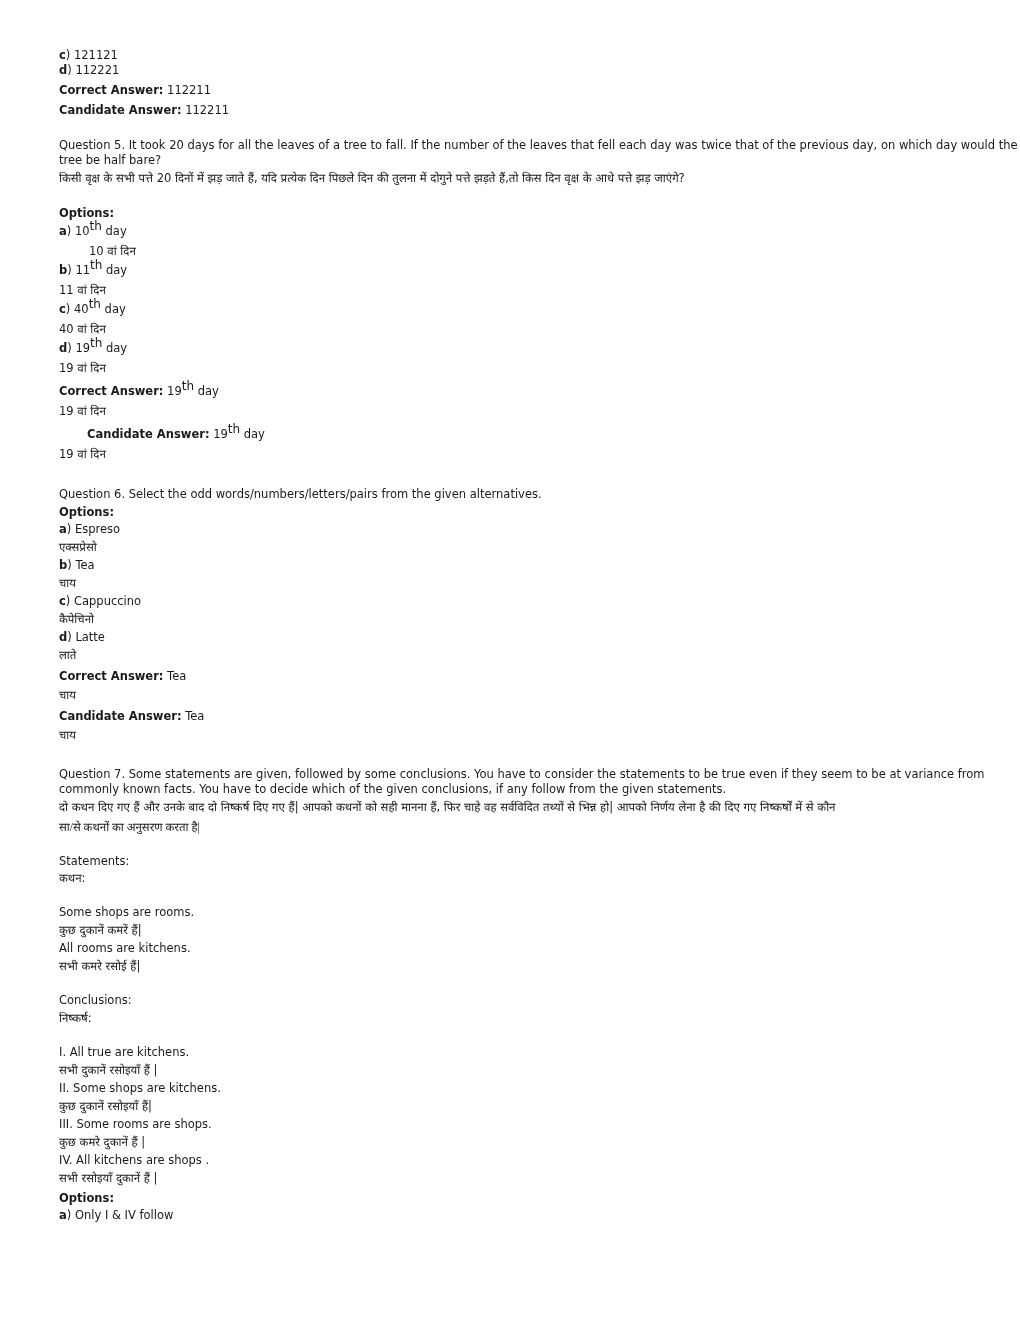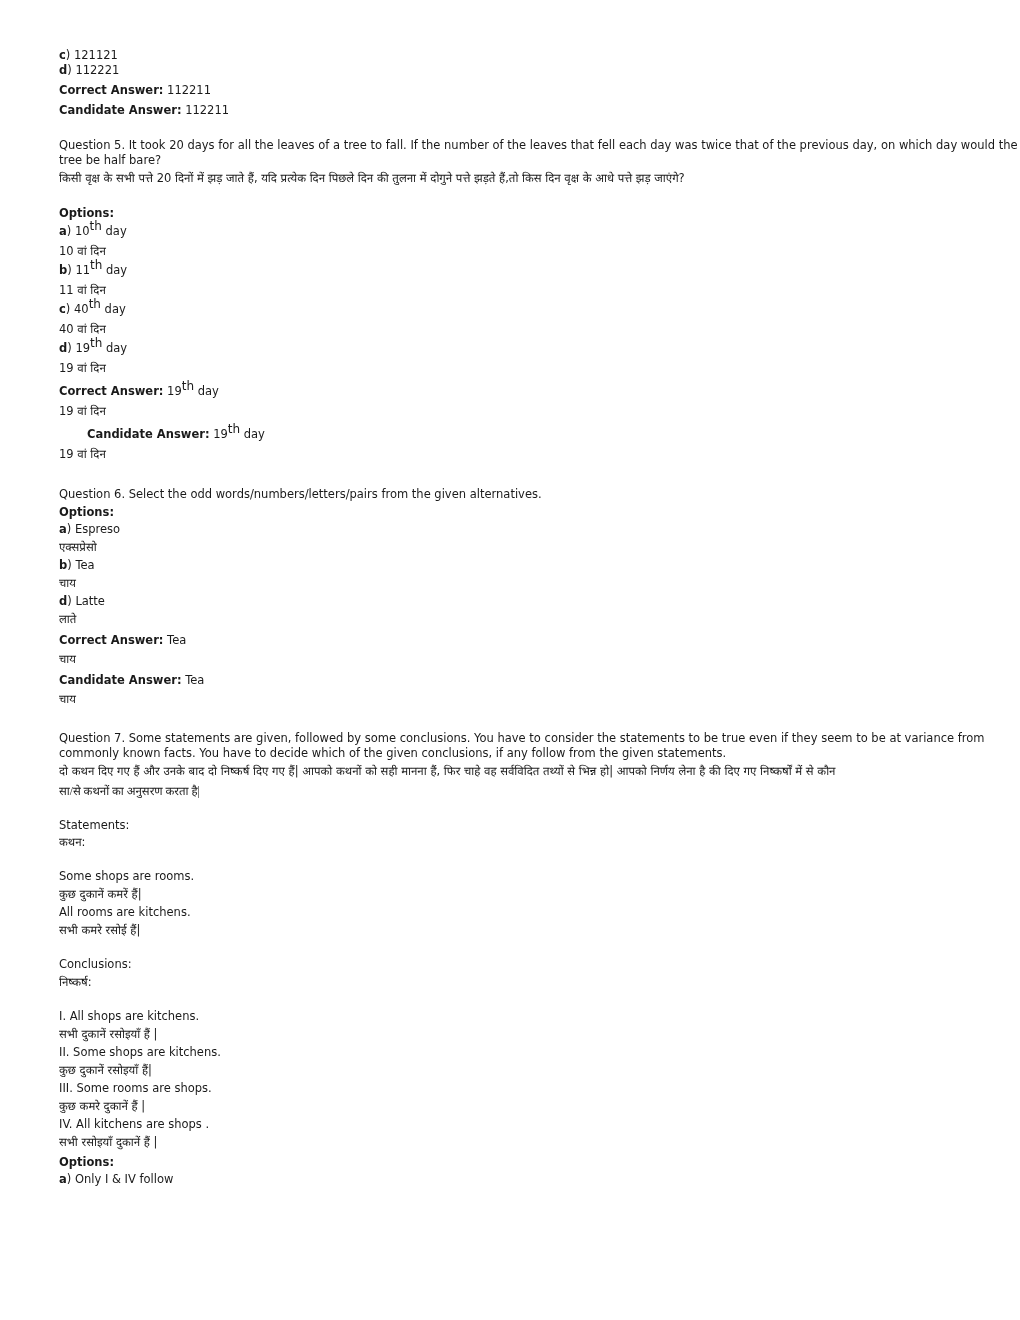--- a/index.html
+++ b/index.html
@@ -40,21 +40,21 @@
 
   <section>
     <div class="line" style="line-height:15px;">Question 5. It took 20 days for all the leaves of a tree to fall. If the number of the leaves that fell each day was twice that of the previous day, on which day would the</div>
     <div class="line" style="line-height:15px;">tree be half bare?</div>
     <div class="line" style="line-height:20px;">किसी वृक्ष के सभी पत्ते 20 दिनों में झड़ जाते हैं, यदि प्रत्येक दिन पिछले दिन की तुलना में दोगुने पत्ते झड़ते हैं,तो किस दिन वृक्ष के आधे पत्ते झड़ जाएंगे?</div>
     <div style="height:16px;"></div>
     <div class="line" style="line-height:18px;"><b>Options:</b></div>
 
     <div>
       <div class="line" style="line-height:19px;"><b>a</b>) <span>10</span><sup>th</sup><span> day</span></div>
-      <div class="line" style="line-height:20px;">10 वां दिन</div>
+      <div class="line" style="line-height:20px;margin-left:30px;">10 वां दिन</div>
     </div>
     <div>
       <div class="line" style="line-height:19px;"><b>b</b>) <span>11</span><sup>th</sup><span> day</span></div>
       <div class="line" style="line-height:20px;">11 वां दिन</div>
     </div>
     <div>
       <div class="line" style="line-height:19px;"><b>c</b>) <span>40</span><sup>th</sup><span> day</span></div>
       <div class="line" style="line-height:20px;">40 वां दिन</div>
     </div>
     <div>
@@ -81,20 +81,24 @@
     <div class="gap2"></div>
     <div class="line" style="line-height:17px;"><b>Options:</b></div>
 
     <div>
       <div class="line" style="line-height:17px;"><b>a</b>) <span>Espreso</span></div>
       <div class="line" style="line-height:19px;">एक्सप्रेसो</div>
     </div>
     <div>
       <div class="line" style="line-height:17px;"><b>b</b>) <span>Tea</span></div>
       <div class="line" style="line-height:19px;">चाय</div>
+    </div>
+    <div>
+      <div class="line" style="line-height:17px;"><b>c</b>) <span>Cappuccino</span></div>
+      <div class="line" style="line-height:19px;">कैपेचिनो</div>
     </div>
     <div>
       <div class="line" style="line-height:17px;"><b>d</b>) <span>Latte</span></div>
       <div class="line" style="line-height:19px;">लाते</div>
     </div>
 
     <div class="gap2"></div>
     <div>
       <div class="line" style="line-height:19px;"><b>Correct Answer:</b> <span>Tea</span></div>
       <div class="line" style="line-height:19px;">चाय</div>
@@ -127,21 +131,21 @@
       <div class="line" style="line-height:16px;">All rooms are kitchens.</div>
       <div class="line" style="line-height:20px;">सभी कमरे रसोई हैं|</div>
     </div>
 
     <div style="height:16px;"></div>
     <div class="line" style="line-height:16px;">Conclusions:</div>
     <div class="line" style="line-height:20px;">निष्कर्ष:</div>
     <div style="height:16px;"></div>
 
     <div>
-      <div class="line" style="line-height:16px;">I. All shops are kitchens.</div>
+      <div class="line" style="line-height:16px;">I. All true are kitchens.</div>
       <div class="line" style="line-height:20px;">सभी दुकानें रसोइयाँ हैं |</div>
     </div>
     <div>
       <div class="line" style="line-height:16px;">II. Some shops are kitchens.</div>
       <div class="line" style="line-height:20px;">कुछ दुकानें रसोइयाँ हैं|</div>
     </div>
     <div>
       <div class="line" style="line-height:16px;">III. Some rooms are shops.</div>
       <div class="line" style="line-height:20px;">कुछ कमरे दुकानें हैं |</div>
     </div>

